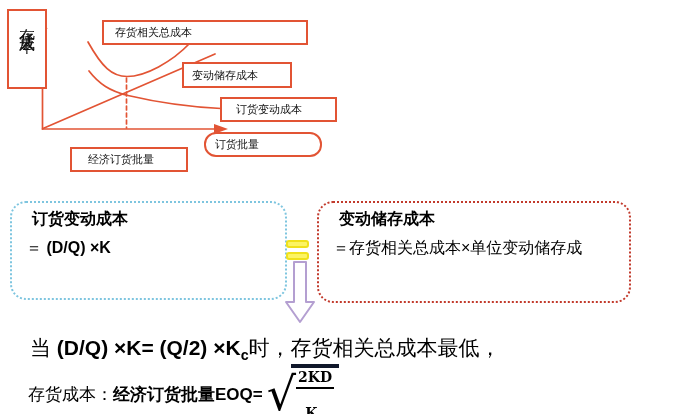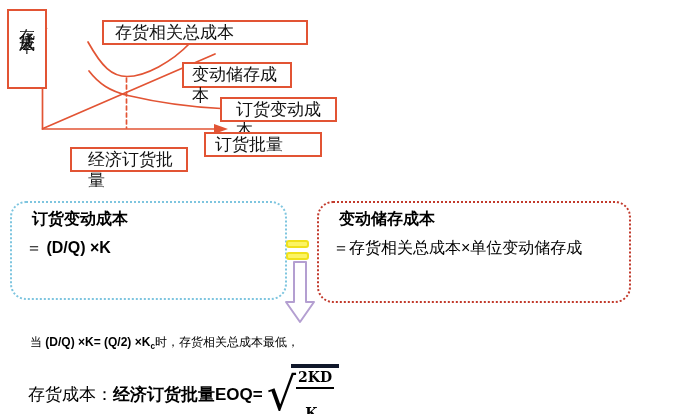--- a/index.html
+++ b/index.html
@@ -5,34 +5,34 @@
   html,body{margin:0;padding:0;background:#fff;}
   body{font-family:"Liberation Sans","DejaVu Sans",sans-serif;color:#000;}
   .stage{position:relative;width:695px;height:414px;background:#fff;overflow:hidden;}
 
   
   .diagram{position:absolute;left:0;top:0;width:360px;height:175px;}
   .diag-svg{position:absolute;left:0;top:0;}
   .dlabel{
     position:absolute;border:2px solid #e25434;background:#fff;
     font-family:"Liberation Serif","DejaVu Serif",serif;
-    font-size:17px;color:#111;line-height:21px;
-    display:flex;align-items:flex-start;box-sizing:border-box;
+    font-size:11px;color:#111;line-height:21px;
+    display:flex;align-items:flex-end;box-sizing:border-box;
   }
   .ybox{
     left:7px;top:9px;width:40px;height:80px;
     writing-mode:vertical-rl;text-orientation:upright;
     justify-content:flex-start;align-items:center;
     font-size:16px;letter-spacing:3px;padding-top:5px;line-height:40px;
   }
   .lbl-total   {left:102px;top:20px;width:206px;height:25px;padding-left:11px;}
   .lbl-storage {left:182px;top:62px;width:110px;height:26px;padding-left:8px;}
   .lbl-order   {left:220px;top:97px;width:117px;height:25px;padding-left:14px;}
   .lbl-eoq     {left:70px;top:147px;width:118px;height:25px;padding-left:16px;}
-  .lbl-qty     {left:204px;top:132px;width:118px;height:25px;padding-left:9px;}
+  .lbl-qty     {left:204px;top:132px;width:118px;height:25px;padding-left:9px;border-radius:12px;}
 
   
   .fbox{
     position:absolute;box-sizing:border-box;border-radius:16px;
     padding:6px 12px 6px 14px;font-size:16px;line-height:20px;
   }
   .fbox .ftitle{font-weight:bold;padding-left:6px;margin-bottom:9px;}
   .fbox .fline{margin-bottom:10px;}
   .fbox .fbold{font-weight:bold;}
   .box-ordering{left:10px;top:201px;width:277px;height:99px;border:2px dotted #7ec5df;}
@@ -43,21 +43,21 @@
   
   .eqbar{
     position:absolute;left:286px;width:23px;height:8px;
     background:#fcf463;border:2px solid #f0e11b;border-radius:3px;box-sizing:border-box;
   }
   .eqbar.b1{top:240px;}
   .eqbar.b2{top:252px;}
   .down-arrow{position:absolute;left:283px;top:260px;}
 
   
-  .concl-line1{position:absolute;left:30px;top:334px;font-size:12px;}
+  .concl-line1{position:absolute;left:30px;top:334px;font-size:21px;}
   .concl-line2{position:absolute;left:28px;top:364px;font-size:17px;display:flex;align-items:center;}
   .bold{font-weight:bold;}
   .sqrt{display:inline-flex;align-items:center;margin-left:4px;
         font-family:"DejaVu Serif","Liberation Serif",serif;font-weight:bold;}
   .sqrt .sign{font-size:46px;font-weight:normal;line-height:1;margin-right:-5px;transform:translateY(-1px);}
   .frac{display:inline-flex;flex-direction:column;border-top:4px solid #0f172a;
         text-align:center;font-size:14px;line-height:15px;padding:2px 5px 0 5px;}
   .frac .num{border-bottom:2px solid #000;padding:0 2px 2px 2px;}
   .frac .den{padding-top:17px;}
 </style>

